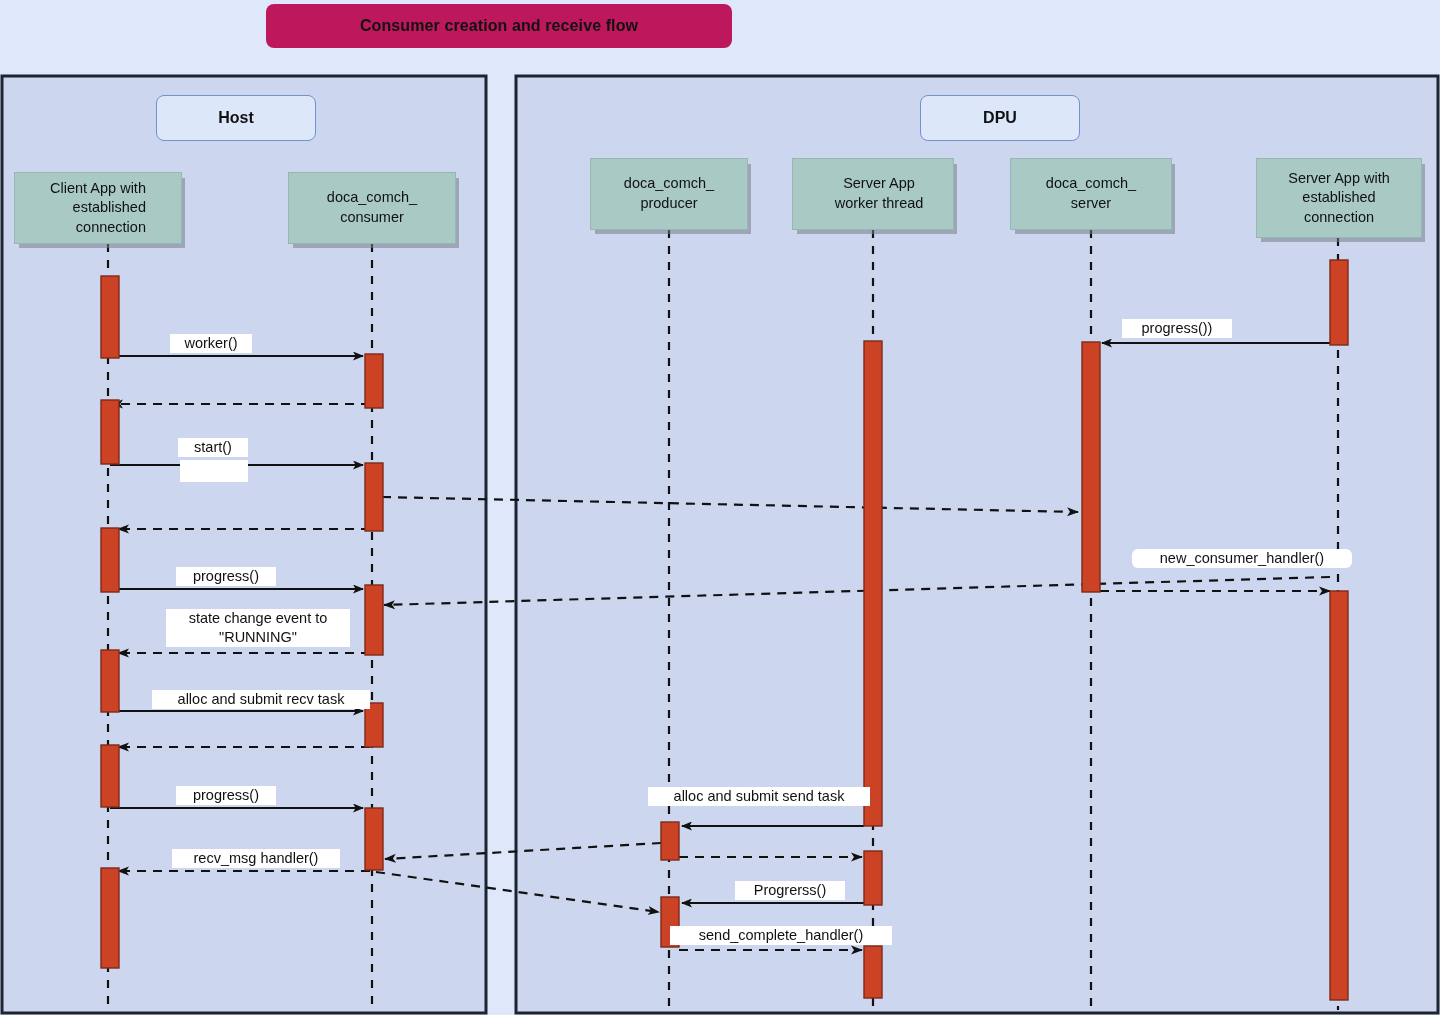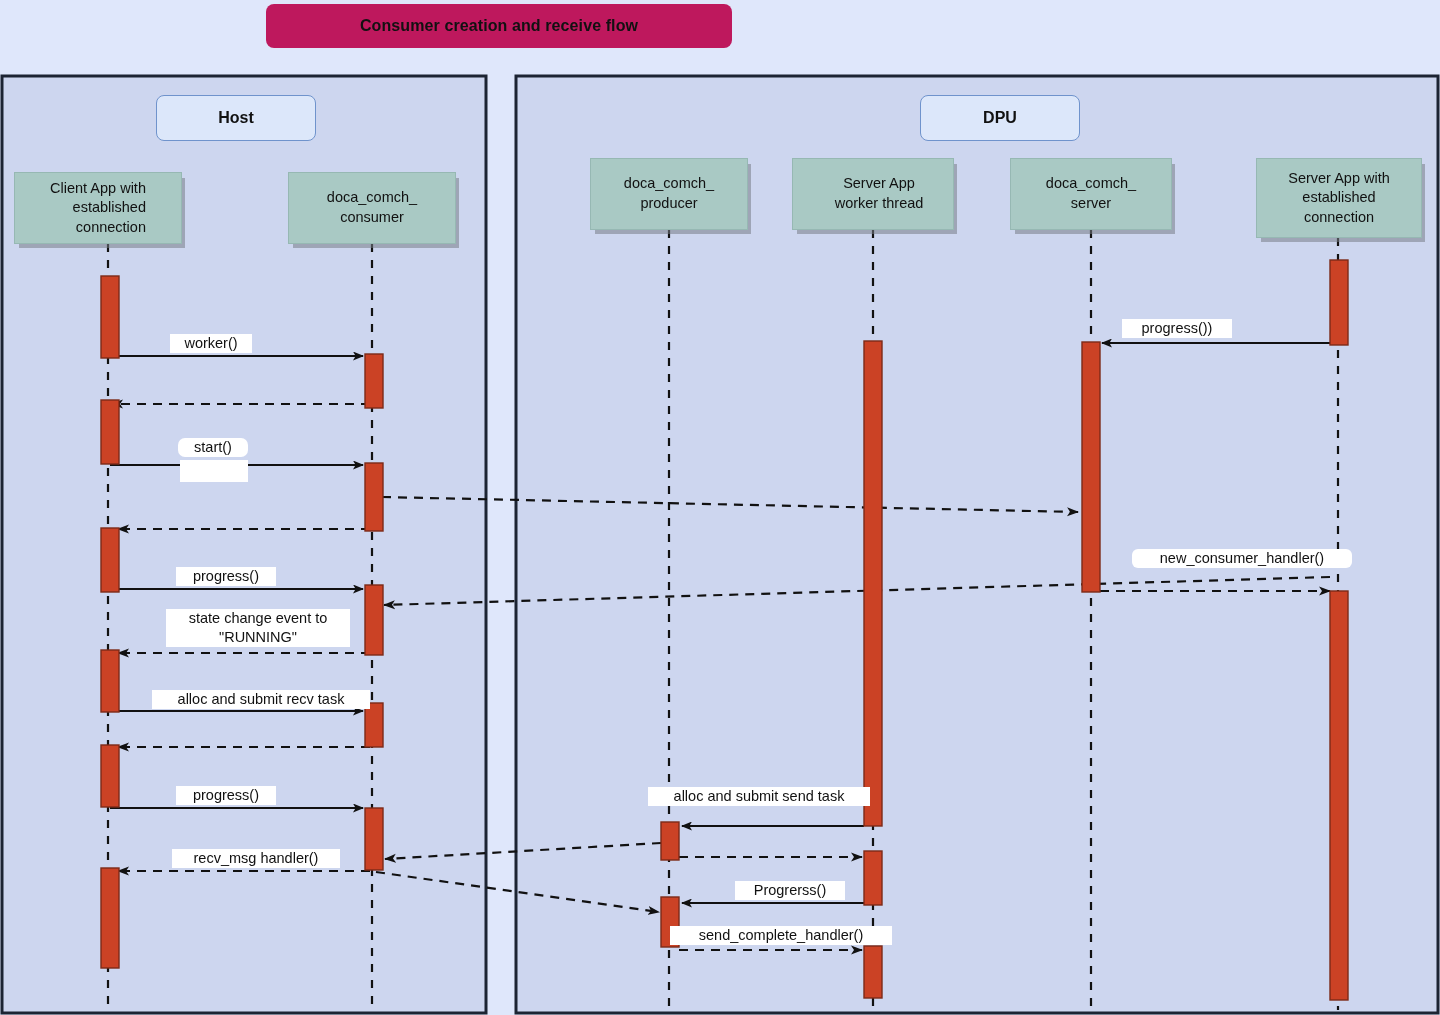--- a/index.html
+++ b/index.html
@@ -163,21 +163,21 @@
       </div>
       <div class="participant" style="left: 1256px; top: 158px; width: 166px; height: 80px;">
         <span style="white-space: pre-line;">Server App with
 established
 connection</span>
       </div>
     </div>
   <div id="labels">
       <div class="msg-label" style="left: 170px; top: 334px; width: 66px;">worker()</div>
       <div class="msg-label" style="left: 180px; top: 460px; width: 52px; height: 22px;"></div>
-      <div class="msg-label" style="left: 178px; top: 438px; width: 54px; border-radius: 7px;">start()</div>
+      <div class="msg-label" style="left: 178px; top: 438px; width: 54px;">start()</div>
       <div class="msg-label" style="left: 176px; top: 567px; width: 84px;">progress()</div>
       <div class="msg-label" style="left: 166px; top: 609px; width: 168px;">state change event to
 "RUNNING"</div>
       <div class="msg-label" style="left: 1132px; top: 549px; width: 204px; border-radius: 6px;">new_consumer_handler()</div>
       <div class="msg-label" style="left: 1122px; top: 319px; width: 94px;">progress())</div>
       <div class="msg-label" style="left: 152px; top: 690px; width: 202px;">alloc and submit recv task</div>
       <div class="msg-label" style="left: 176px; top: 786px; width: 84px;">progress()</div>
       <div class="msg-label" style="left: 636px; top: 787px; width: 206px; margin-left: 12px;">alloc and submit send task</div>
       <div class="msg-label" style="left: 172px; top: 849px; width: 152px;">recv_msg handler()</div>
       <div class="msg-label" style="left: 735px; top: 881px; width: 94px;">Progrerss()</div>

